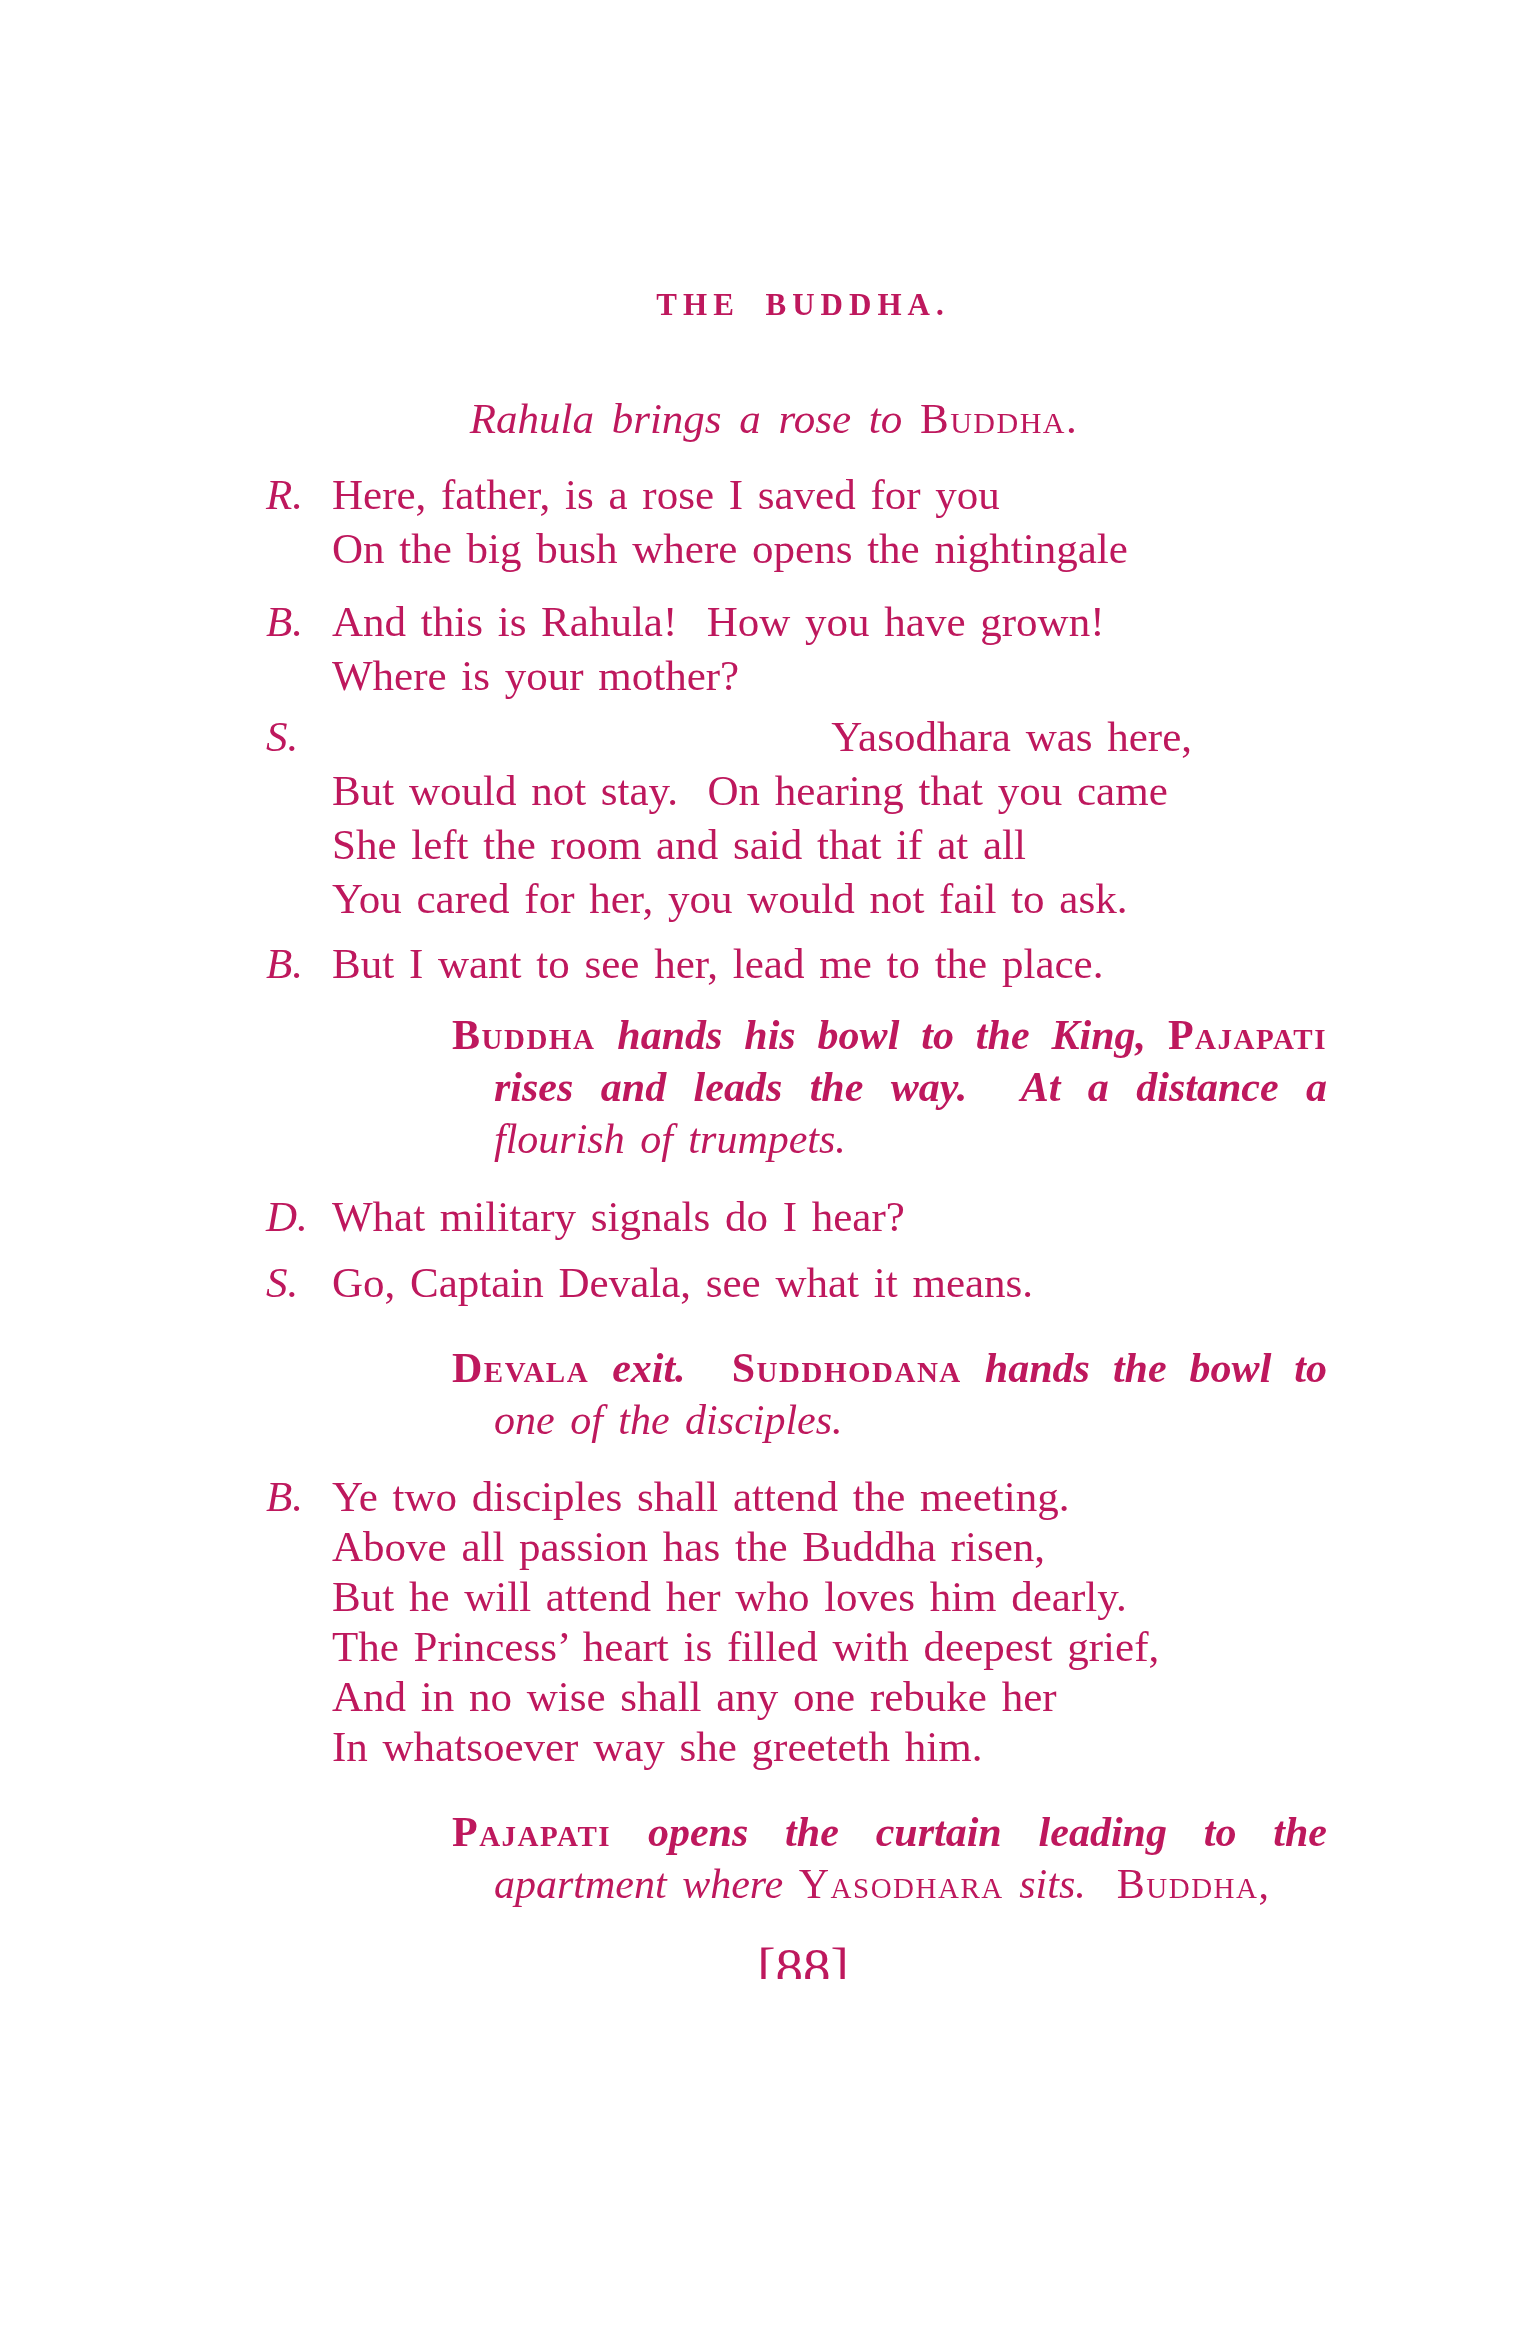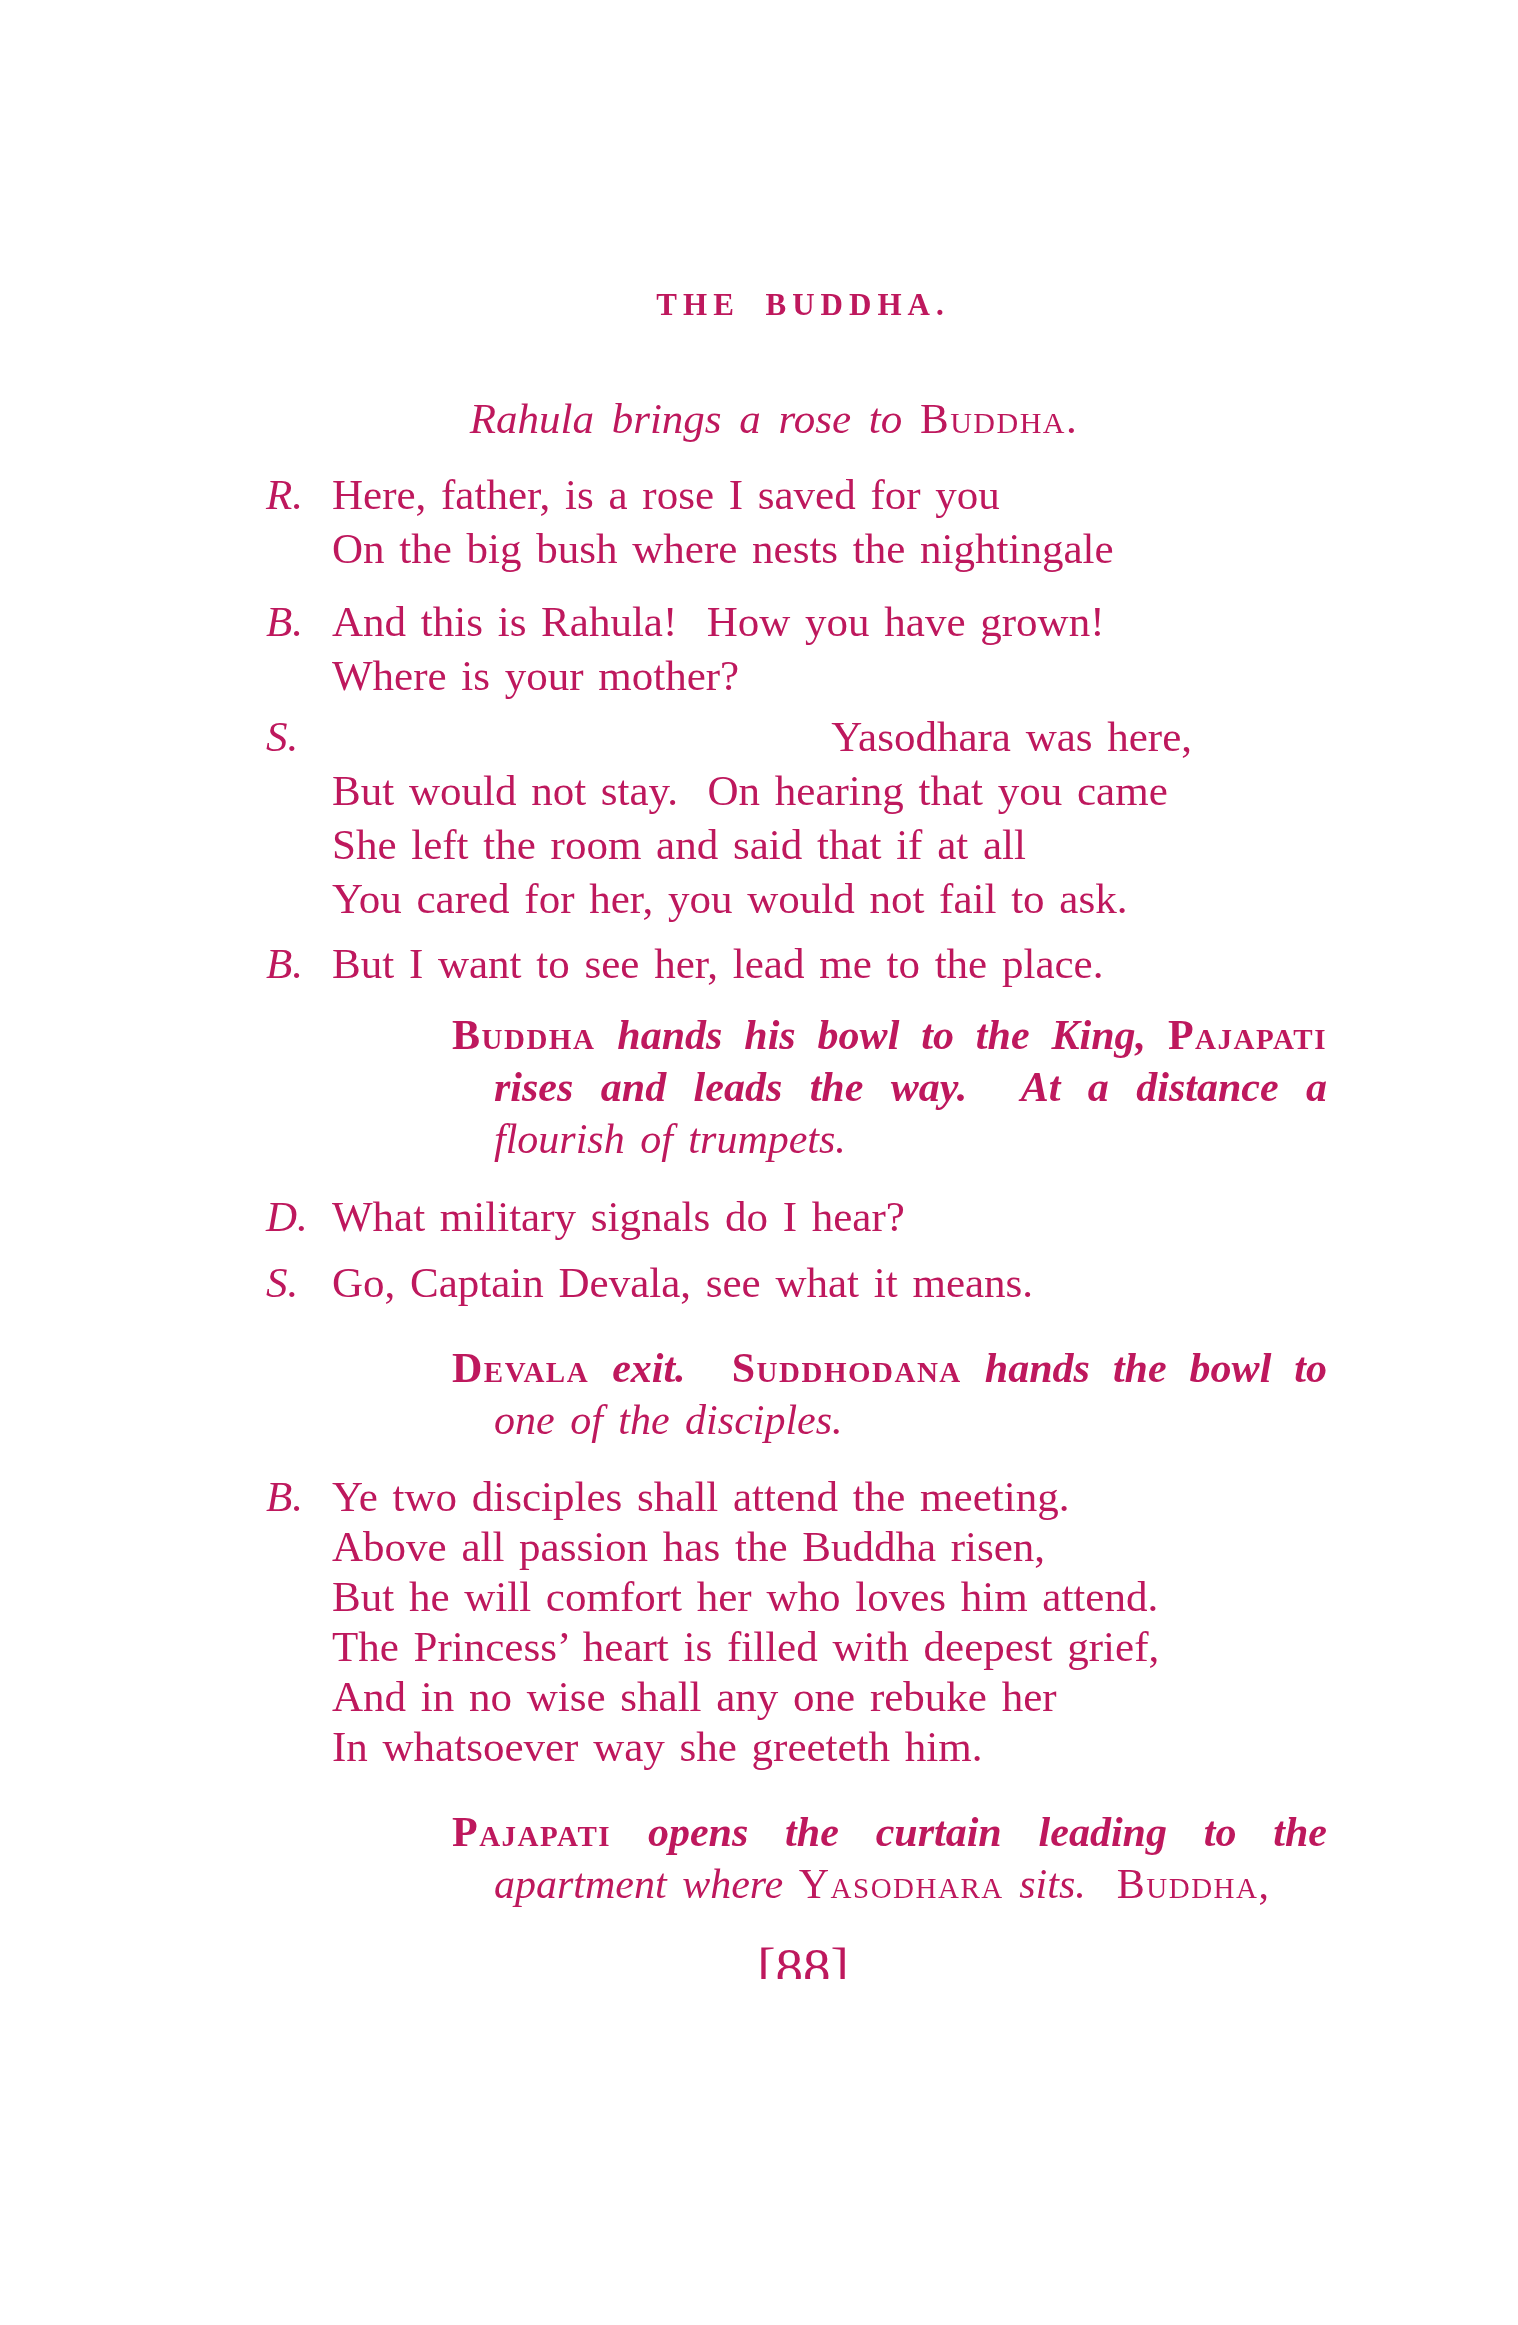--- a/index.html
+++ b/index.html
@@ -84,21 +84,21 @@
 <div class="page">
 
   <div class="running-head">THE BUDDHA.</div>
 
   <div class="scene-heading"><span class="it">Rahula brings a rose to </span><span class="sc">Buddha.</span></div>
 
   <div class="entry" style="top:468px">
     <span class="speaker">R.</span>
     <div class="lines">
       <div class="line">Here, father, is a rose I saved for you</div>
-      <div class="line">On the big bush where nests the nightingale</div>
+      <div class="line">On the big bush where opens the nightingale</div>
     </div>
   </div>
 
   <div class="entry" style="top:595px">
     <span class="speaker">B.</span>
     <div class="lines">
       <div class="line">And this is Rahula!&nbsp; How you have grown!</div>
       <div class="line">Where is your mother?</div>
     </div>
   </div>
@@ -143,21 +143,21 @@
   <div class="stage" style="top:1342px">
     <div class="line first jfy"><span class="sc">Devala</span><span> exit.&nbsp; </span><span class="sc">Suddhodana</span><span> hands the bowl to</span></div>
     <div class="line">one of the disciples.</div>
   </div>
 
   <div class="entry lh50" style="top:1472px">
     <span class="speaker">B.</span>
     <div class="lines">
       <div class="line">Ye two disciples shall attend the meeting.</div>
       <div class="line">Above all passion has the Buddha risen,</div>
-      <div class="line">But he will comfort her who loves him attend.</div>
+      <div class="line">But he will attend her who loves him dearly.</div>
       <div class="line">The Princess’ heart is filled with deepest grief,</div>
       <div class="line">And in no wise shall any one rebuke her</div>
       <div class="line">In whatsoever way she greeteth him.</div>
     </div>
   </div>
 
   <div class="stage" style="top:1806px">
     <div class="line first jfy"><span class="sc">Pajapati</span><span> opens the curtain leading to the</span></div>
     <div class="line"><span>apartment where </span><span class="sc">Yasodhara</span><span> sits.&nbsp; </span><span class="sc">Buddha,</span></div>
   </div>

